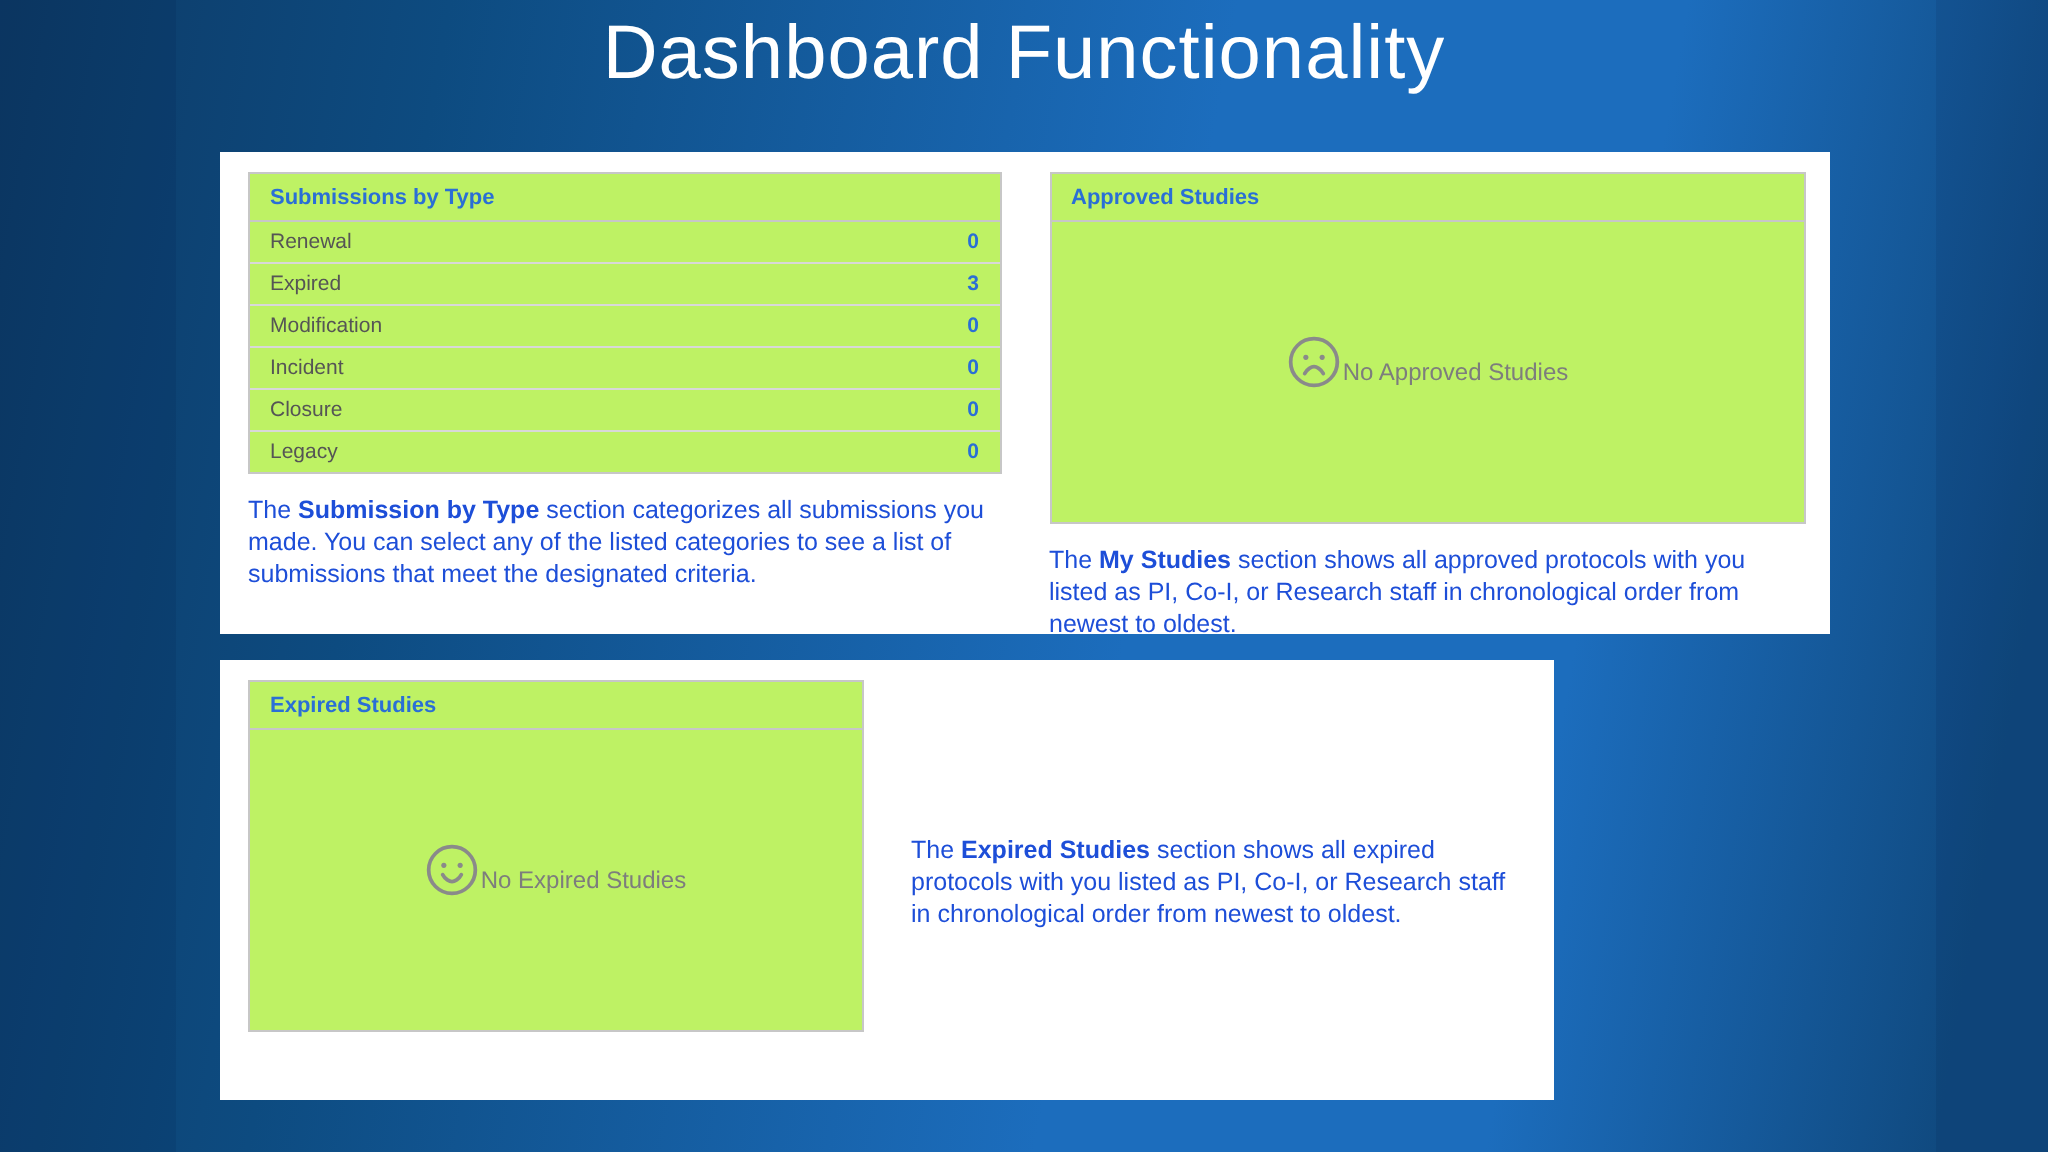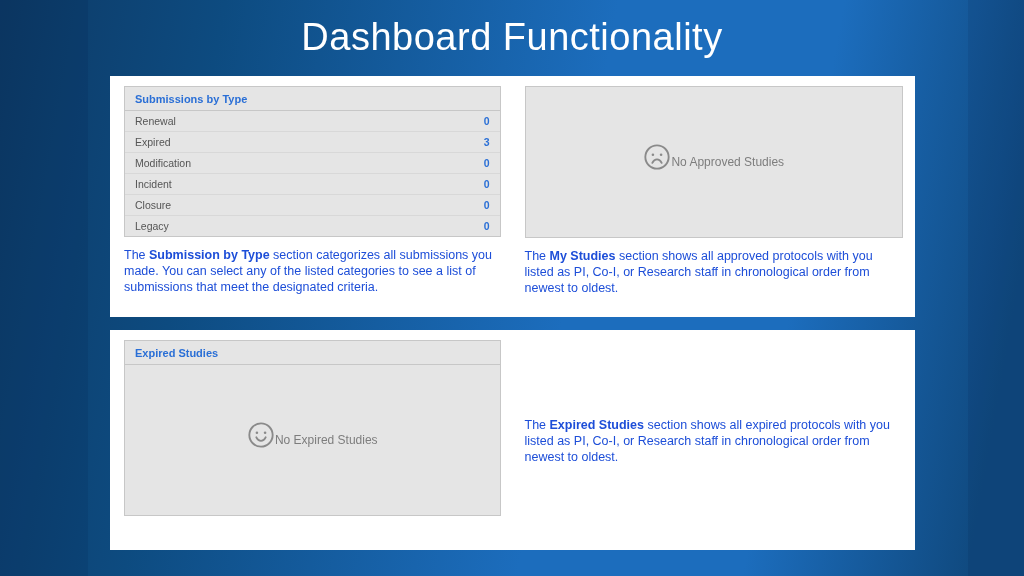--- a/index.html
+++ b/index.html
@@ -18,38 +18,38 @@
   }
   body::before { left: 0;  width: 88px; }
   body::after  { right: 0; width: 56px; }
 
   .slide-title {
     text-align: center;
     color: #ffffff;
     font-size: 38px;
     font-weight: 400;
     letter-spacing: 0.5px;
-    padding-top: 16px;
+    padding-top: 6px;
     padding-bottom: 8px;
   }
 
   .content-panel {
     position: absolute;
     background: #ffffff;
   }
   .panel-top    { left: 110px; top: 76px;  width: 805px; height: 241px; }
-  .panel-bottom { left: 110px; top: 330px; width: 805px; height: 220px; }
+  .panel-bottom { left: 110px; top: 330px; width: 667px; height: 220px; }
 
   .row { display: flex; width: 100%; height: 100%; }
   .col-l { width: 50%; padding: 10px 12px 8px 14px; display: flex; flex-direction: column; }
   .col-r { width: 50%; padding: 10px 12px 8px 12px; display: flex; flex-direction: column; }
 
   .widget {
     border: 1px solid #c7c7c7;
-    background: #e5e5e5;
+    background: #bef264;
   }
   .widget-head {
     padding: 6px 10px 5px;
     color: #2a6fd6;
     font-size: 11px;
     font-weight: 700;
     border-bottom: 1px solid #c7c7c7;
   }
 
   .type-list { width: 100%; }
@@ -129,20 +129,21 @@
           </div>
         </div>
       </div>
       <p class="caption">
         <span>The </span><b>Submission by Type</b><span> section categorizes all submissions you made. You can select any of the listed categories to see a list of submissions that meet the designated criteria.</span>
       </p>
     </div>
 
     <div class="col-r">
       <div class="widget">
+        <div class="widget-head">Approved Studies</div>
         <div class="empty-box">
           <span class="face">
             <svg width="28" height="28" viewBox="0 0 24 24" fill="none" stroke="#8a8a8a" stroke-width="1.6">
               <circle cx="12" cy="12" r="10"></circle>
               <circle cx="8.5" cy="10" r="1.1" fill="#8a8a8a" stroke="none"></circle>
               <circle cx="15.5" cy="10" r="1.1" fill="#8a8a8a" stroke="none"></circle>
               <path d="M8 17c1-2 3-3 4-3s3 1 4 3" stroke-linecap="round"></path>
             </svg>
           </span>
           <span class="msg">No Approved Studies</span>

